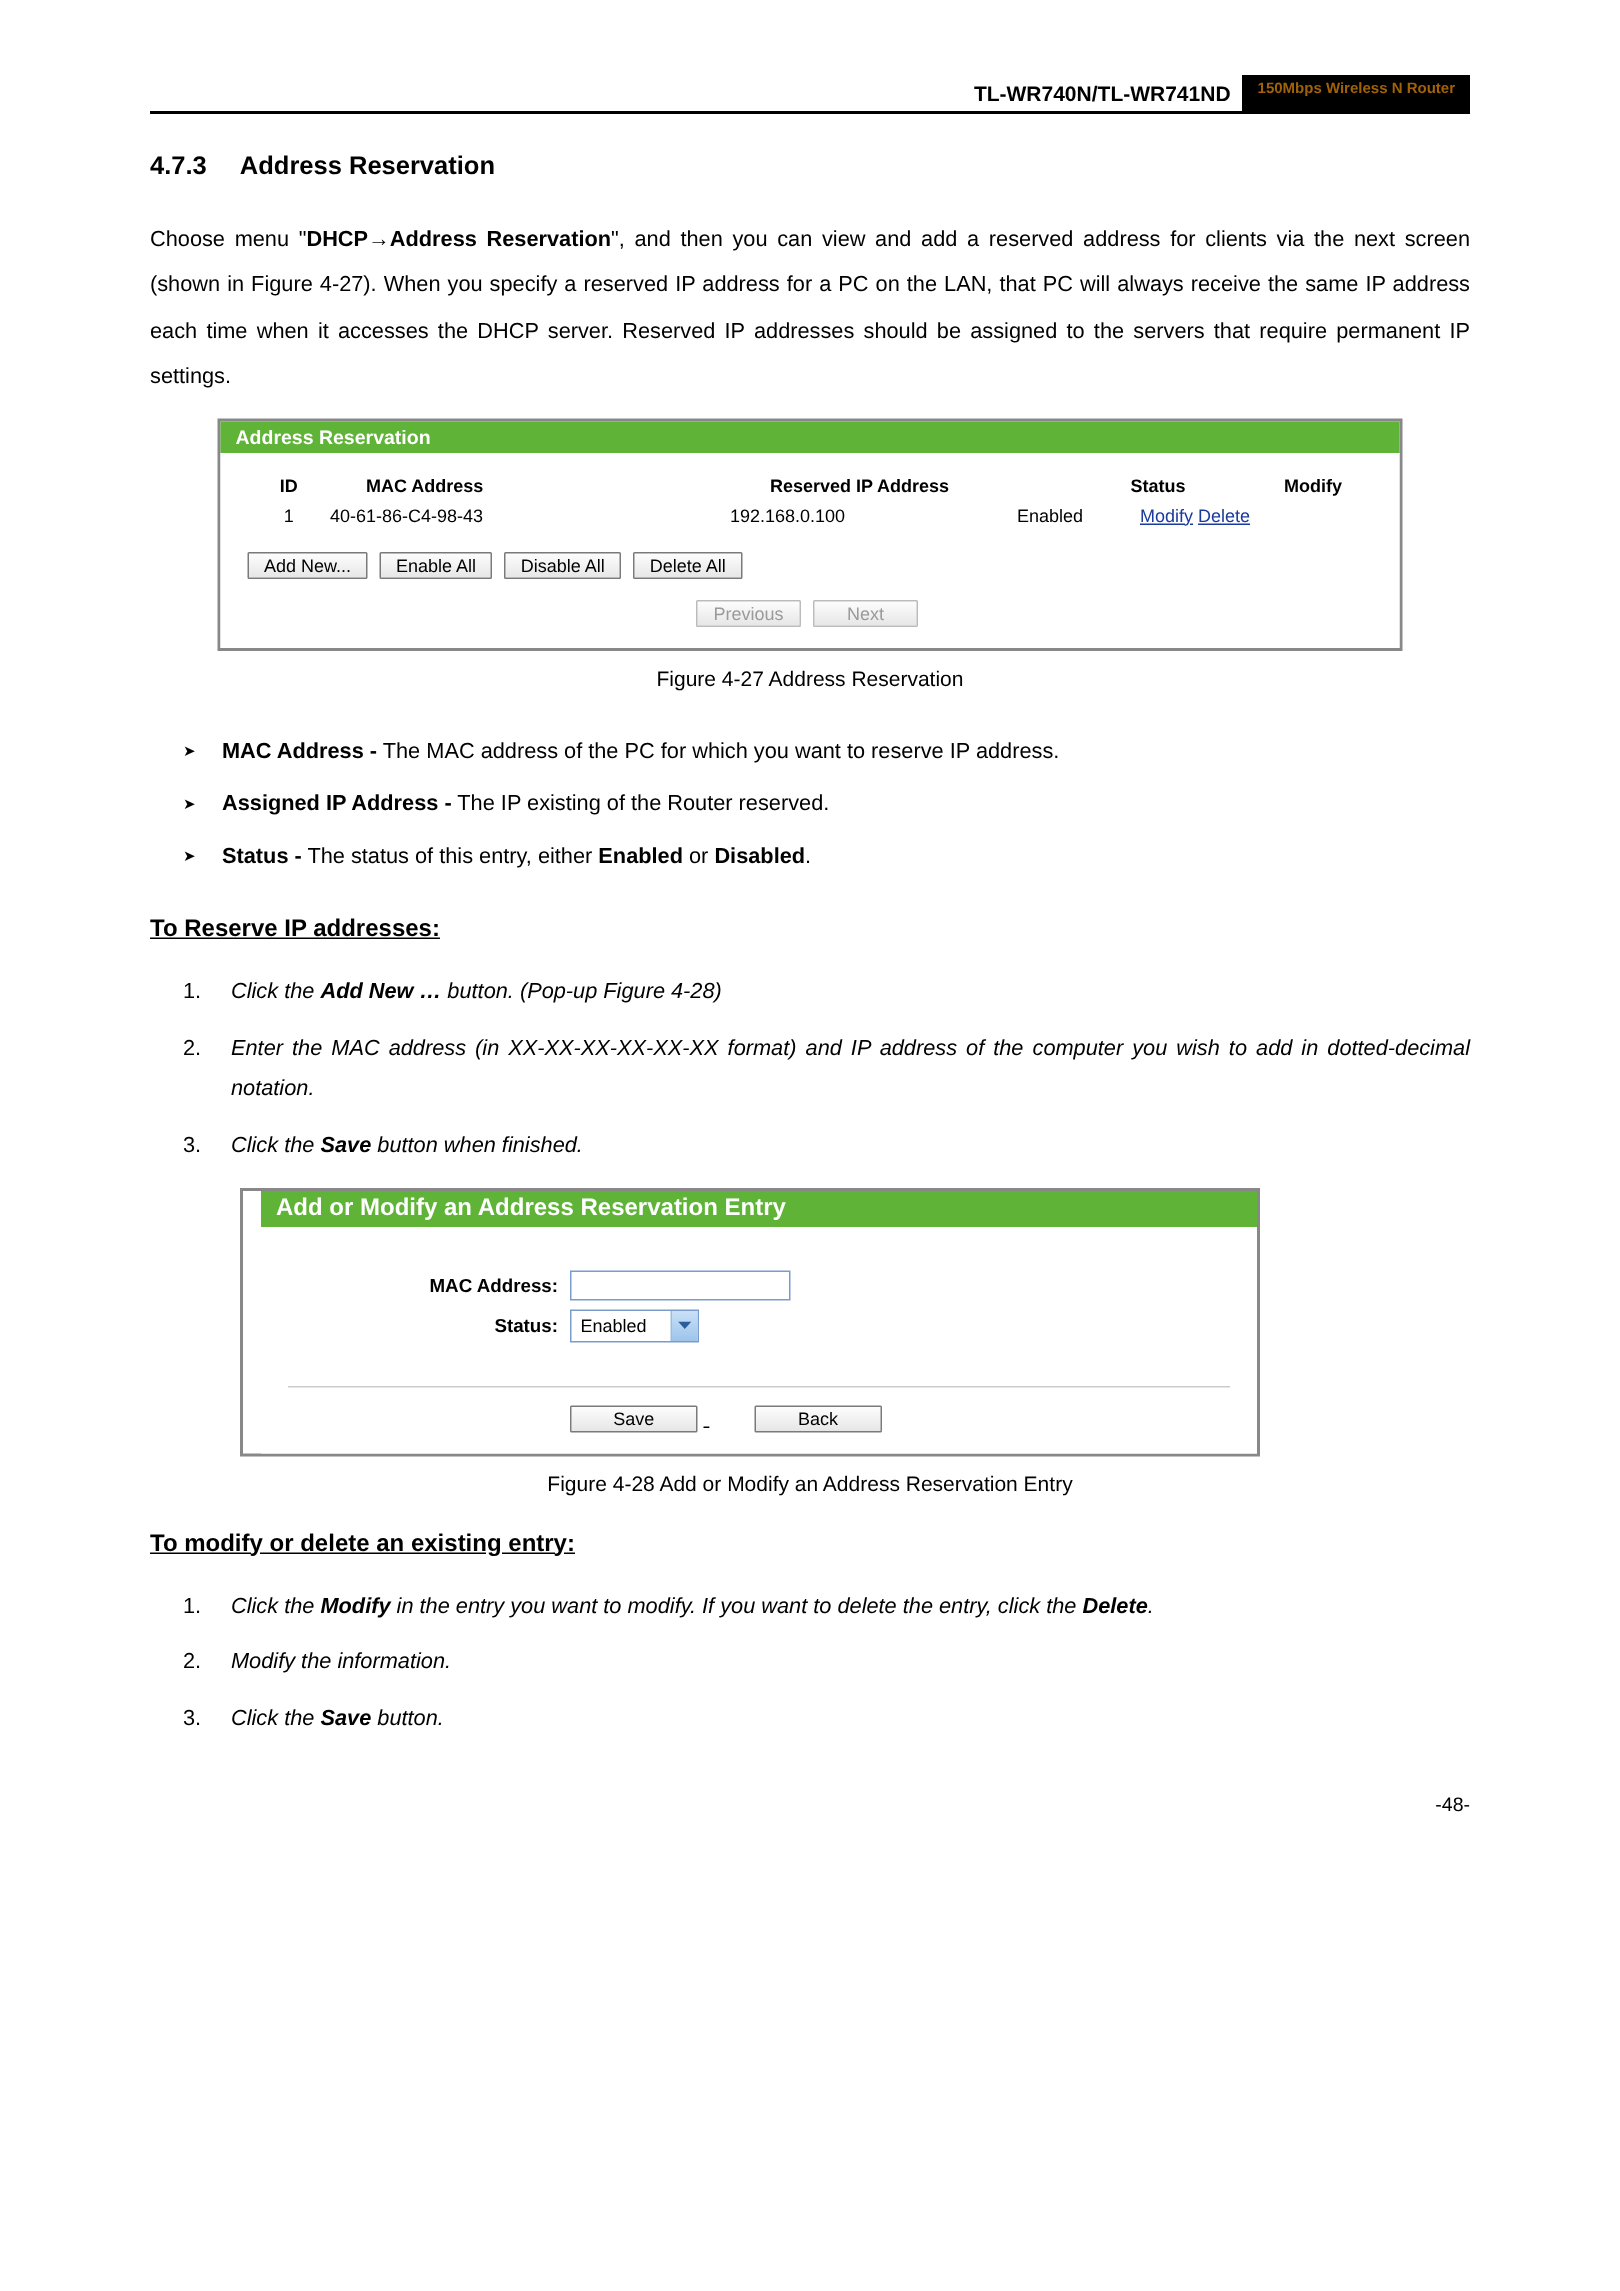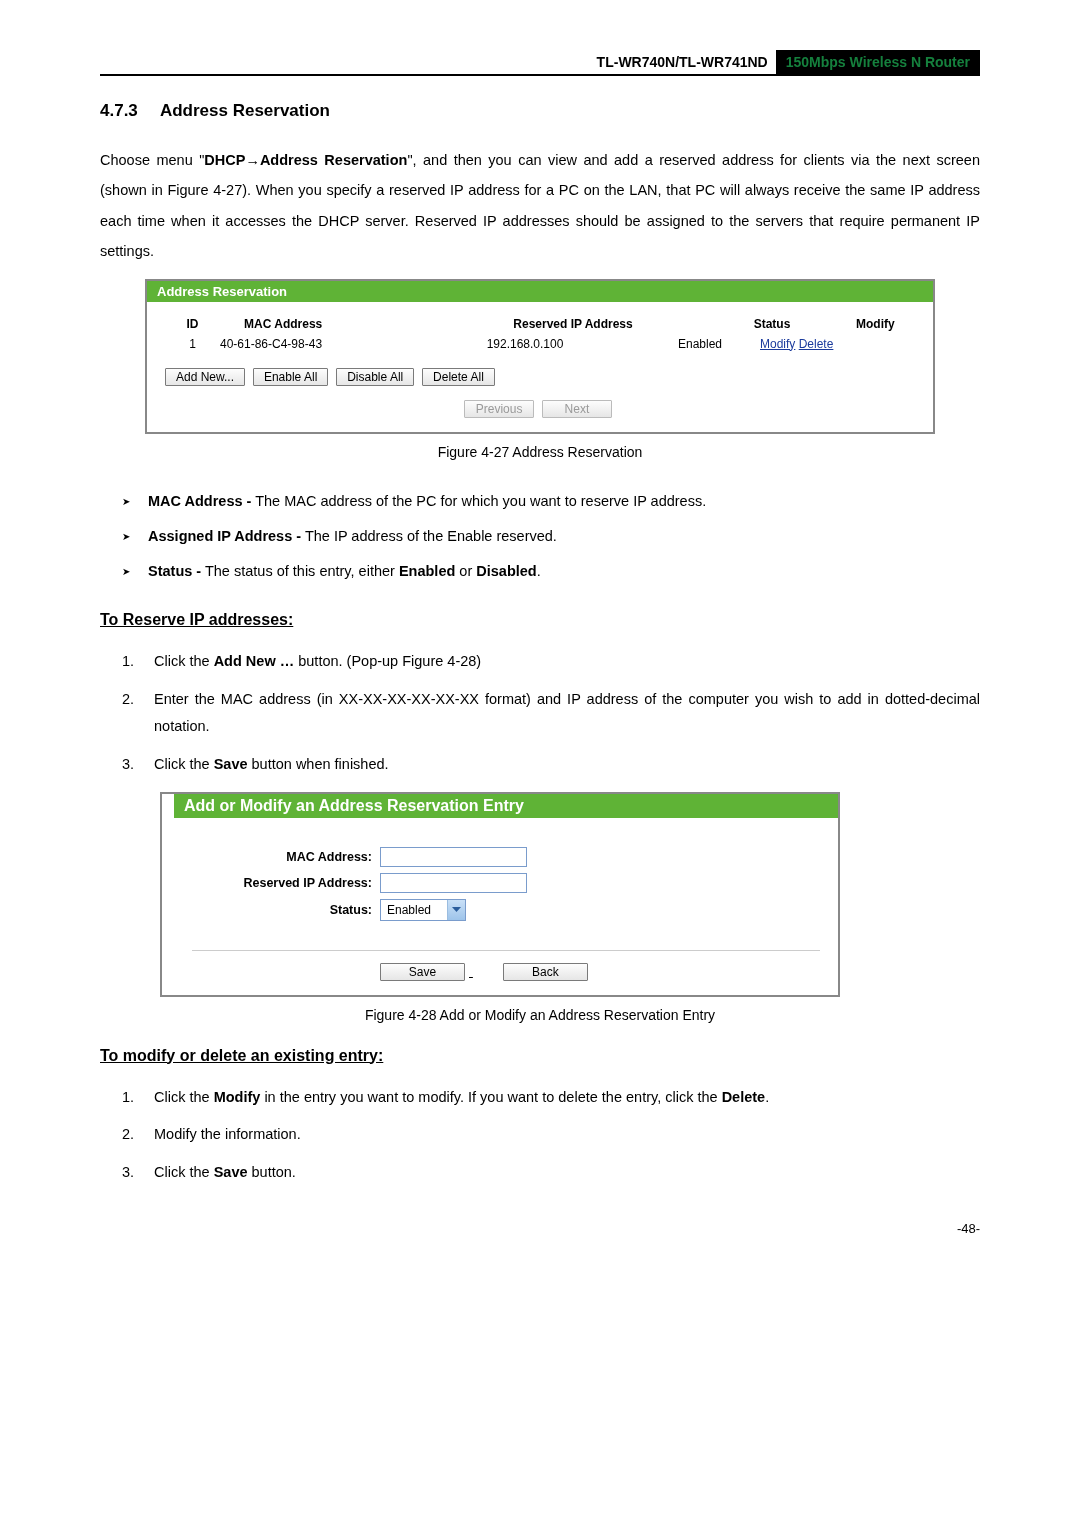--- a/index.html
+++ b/index.html
@@ -17,24 +17,24 @@
   }
   .header-model {
     flex: 1;
     text-align: right;
     padding: 4px 8px 4px 0;
     font-weight: bold;
     font-size: 14px;
   }
   .header-product {
     background: #000;
-    color: #15803d;
+    color: #a16207;
     padding: 4px 10px;
     font-weight: bold;
-    font-size: 14px;
+    font-size: 10px;
     white-space: nowrap;
   }
   .section-title {
     font-weight: bold;
     font-size: 17px;
     margin-bottom: 24px;
   }
   .section-num { margin-right: 18px; }
   .body-text {
     line-height: 2.1;
@@ -107,21 +107,21 @@
   .sub-head { font-weight: bold; margin: 18px 0 14px 0; font-size: 16px; text-decoration: underline;}
   .num-list { margin-left: 22px; }
   .num-item {
     display: flex;
     line-height: 1.9;
     padding: 5px 0;
     font-size: 14.5px;
     text-align: justify;
   }
   .num-item .n { width: 32px; flex-shrink: 0; }
-  .num-item .t { flex: 1; }
+  .num-item .t { flex: 1; font-style: italic; }
   .form-area { padding: 14px 0px 8px 0px; }
   .form-row { display: flex; align-items: center; padding: 3px 0; font-size: 12.5px;}
   .form-label { width: 180px; text-align: right; font-weight: bold; padding-right: 8px; }
   .text-input { width: 145px; height: 18px; border: 1px solid #7a9ccc; background:#fff;}
   .select-box {
     display: inline-flex;
     align-items: center;
     border: 1px solid #7a9ccc;
     height: 20px;
     background: #fff;
@@ -196,21 +196,21 @@
     </div>
   </div>
 </div>
 <div class="caption">Figure 4-27    Address Reservation</div>
 
 <div class="bullet-list">
   <div class="bullet-item">
     <b>MAC Address -</b><span> The MAC address of the PC for which you want to reserve IP address.</span>
   </div>
   <div class="bullet-item">
-    <b>Assigned IP Address -</b><span> The IP address of the Enable reserved.</span>
+    <b>Assigned IP Address -</b><span> The IP existing of the Router reserved.</span>
   </div>
   <div class="bullet-item">
     <b>Status -</b><span> The status of this entry, either </span><b>Enabled</b><span> or </span><b>Disabled</b><span>.</span>
   </div>
 </div>
 
 <div class="sub-head">To Reserve IP addresses:</div>
 <div class="num-list">
   <div class="num-item">
     <div class="n">1.</div>
@@ -225,24 +225,20 @@
     <div class="t"><span>Click the </span><b>Save</b><span> button when finished.</span></div>
   </div>
 </div>
 
 <div class="figure-box" style="margin-left:60px; margin-right:140px;padding-left:12px;">
   <div class="fig-title-bar" style="font-size:16px;">Add or Modify an Address Reservation Entry</div>
   <div class="fig-body">
     <div class="form-area">
       <div class="form-row">
         <div class="form-label">MAC Address:</div>
-        <div class="text-input"></div>
-      </div>
-      <div class="form-row">
-        <div class="form-label">Reserved IP Address:</div>
         <div class="text-input"></div>
       </div>
       <div class="form-row">
         <div class="form-label">Status:</div>
         <div class="select-box">
           <span class="sel-text">Enabled</span>
           <span class="sel-arrow">
             <svg width="9" height="6" viewBox="0 0 9 6">
                 <path d="M0 0 L4.5 5 L9 0 Z" fill="#2b5d9c"></path>
               </svg>

